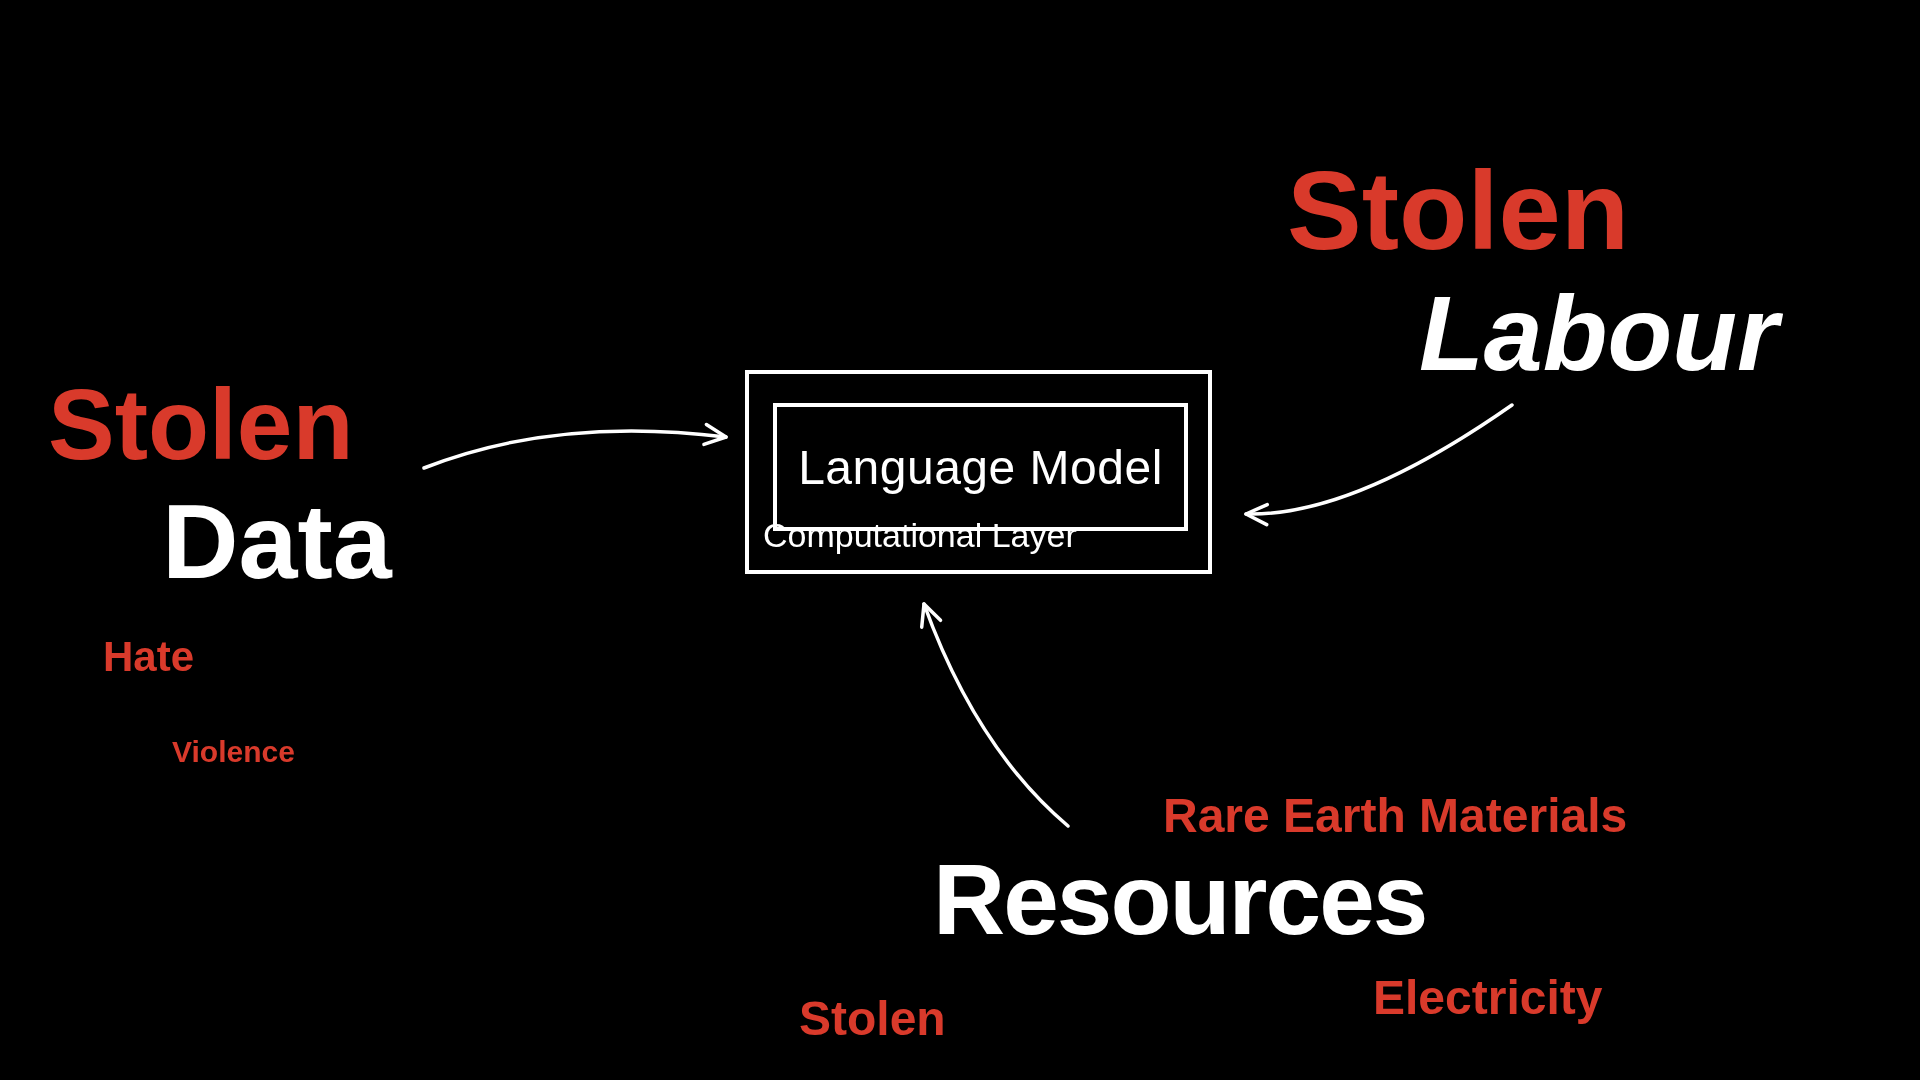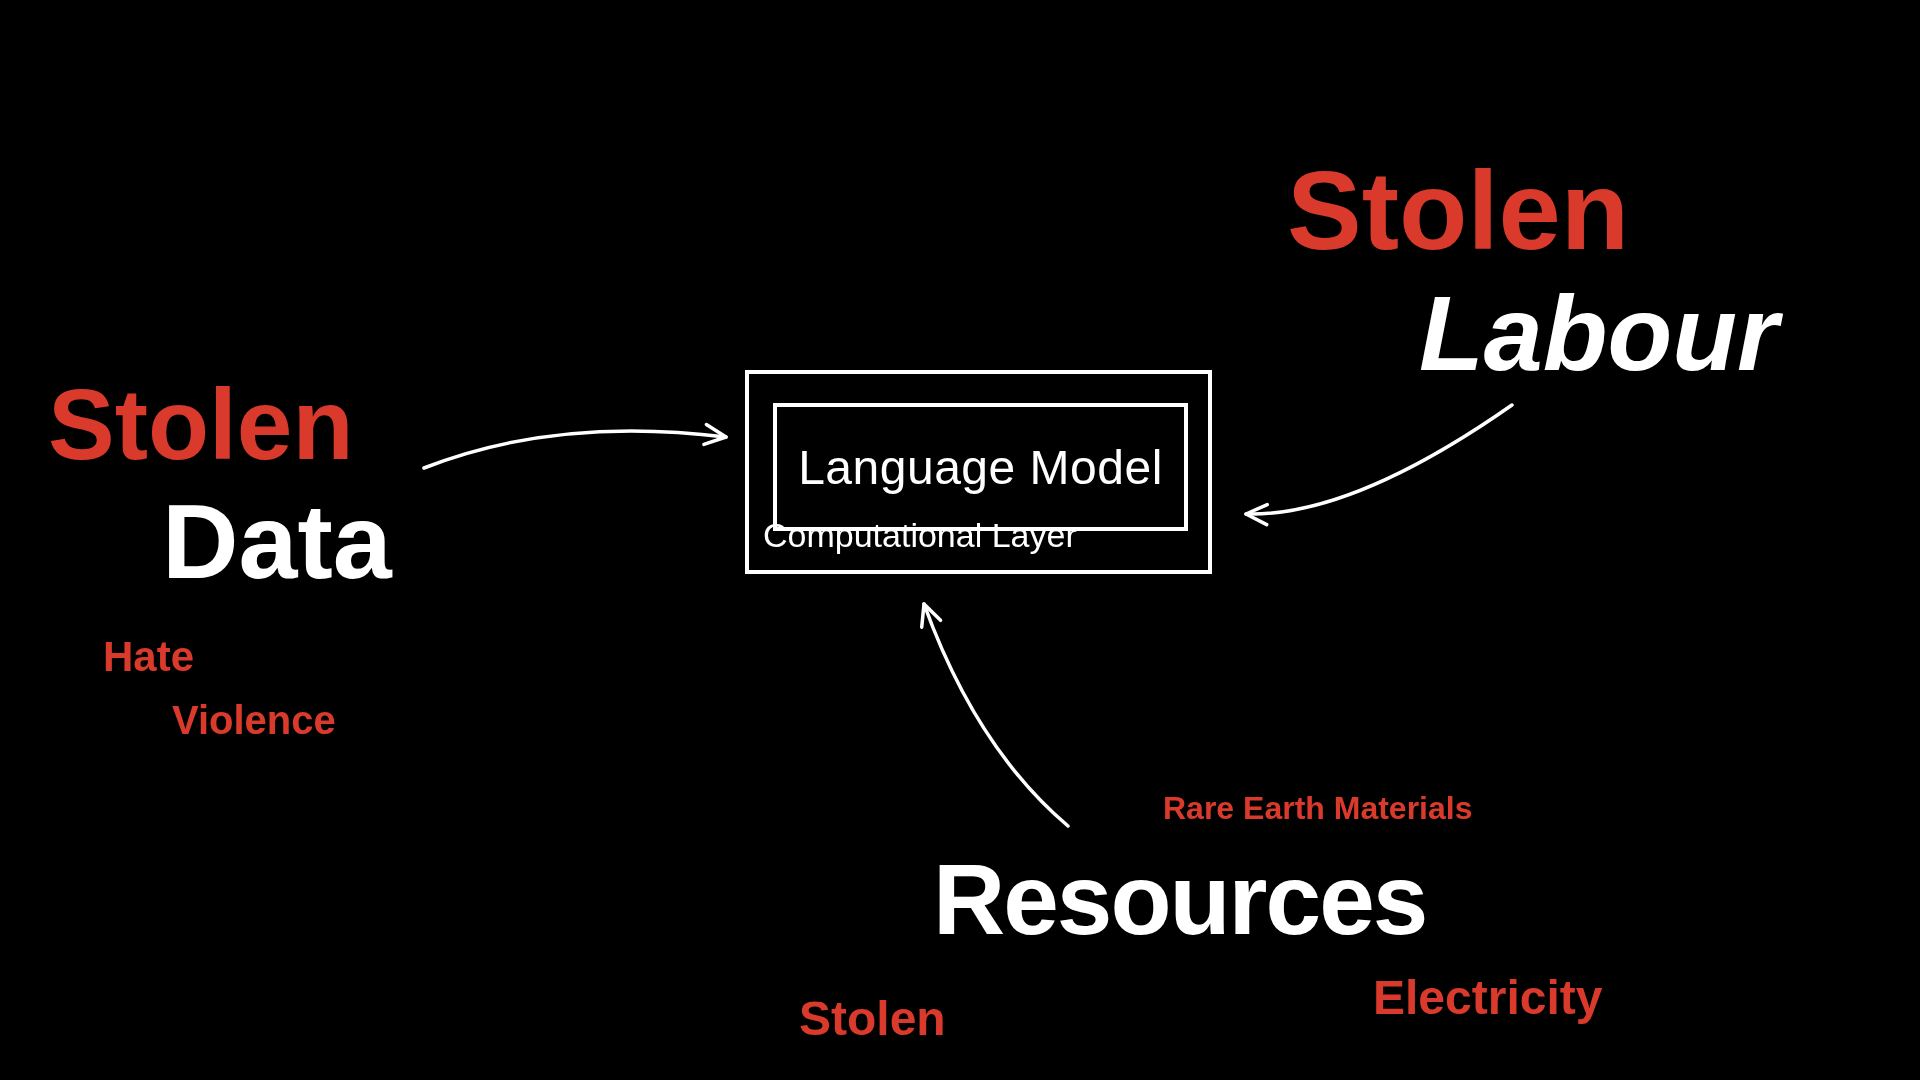--- a/index.html
+++ b/index.html
@@ -17,24 +17,24 @@
     font-weight:700;
   }
   .red{color:#D93A2B;}
   .white{color:#FFFFFF;}
 
   
   #stolen      {left:48px;  top:374px; font-size:100px;}
   #data        {left:162px; top:488px; font-size:106px;}
   #hate        {left:103px; top:636px; font-size:42px;}
   #radicalism  {left:255px; top:608px; font-size:44px;}
-  #violence    {left:172px; top:700px; font-size:40px;}
+  #violence    {left:172px; top:737px; font-size:30px;}
   #abusive     {left:1287px;top:155px; font-size:112px;}
   #labour      {left:1419px;top:280px; font-size:106px;font-style:italic;}
-  #rare-earth  {left:1163px;top:792px; font-size:32px;}
+  #rare-earth  {left:1163px;top:792px; font-size:48px;}
   #resources   {left:933px; top:849px; font-size:100px; letter-spacing:-2px;}
   #water       {left:799px; top:995px; font-size:48px;}
   #electricity {left:1373px;top:974px; font-size:48px;}
 
   
   .outer-box{
     position:absolute;
     left:745px; top:370px;
     width:467px; height:204px;
     border:4px solid #FFFFFF;

